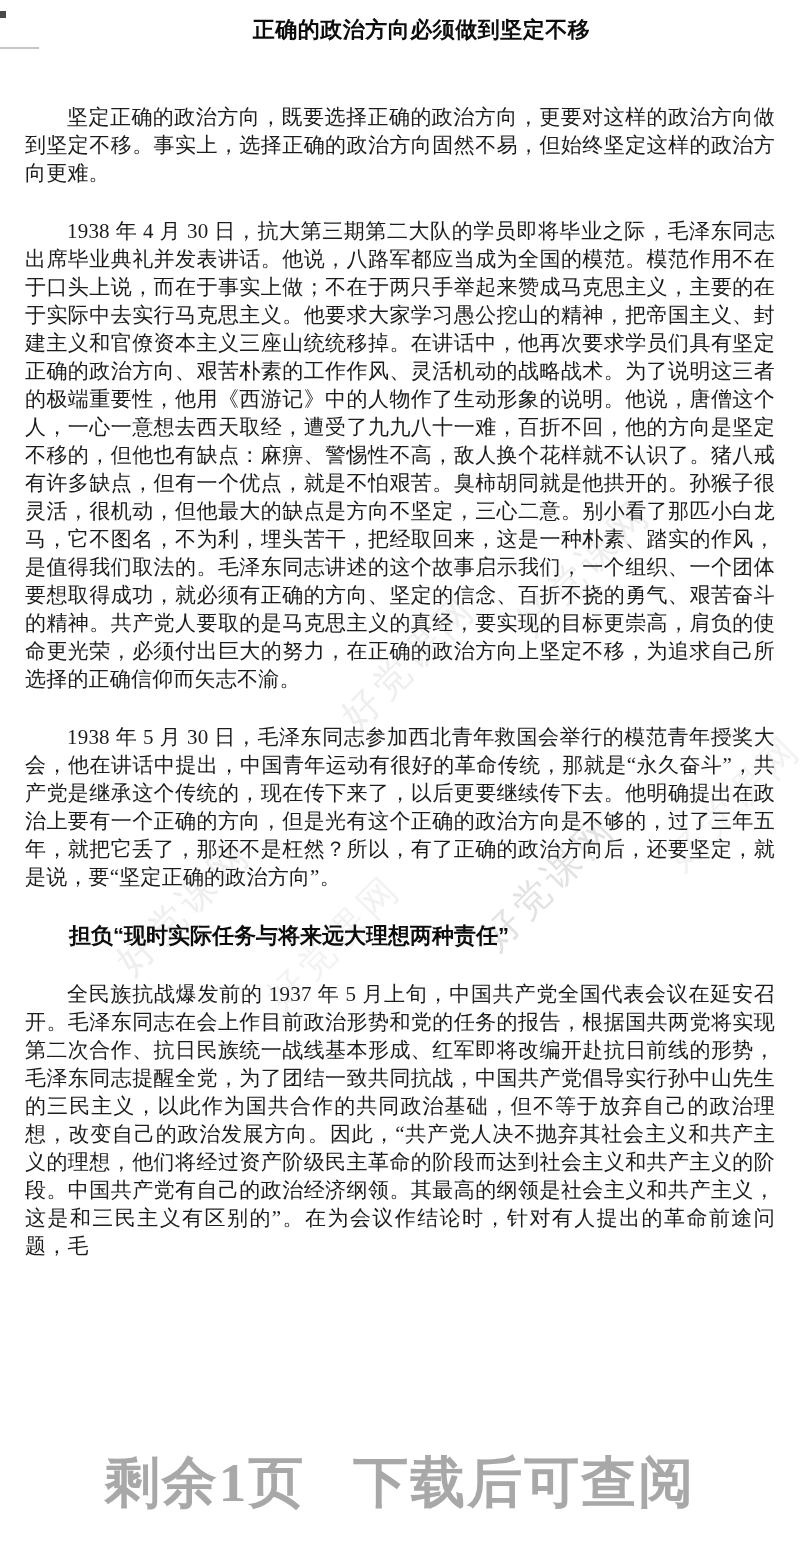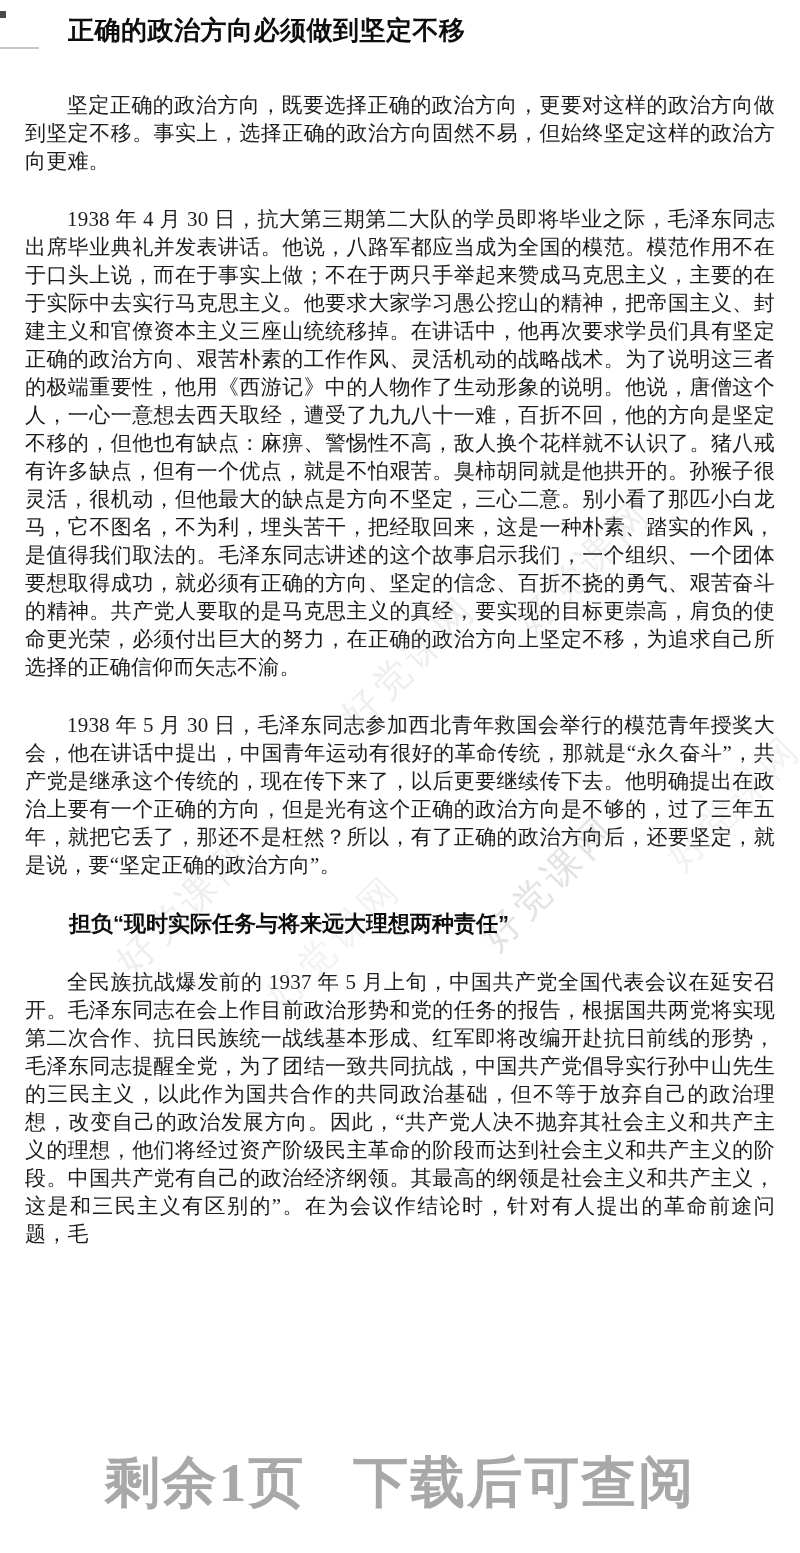--- a/index.html
+++ b/index.html
@@ -46,36 +46,37 @@
     position: absolute;
     left: 25px;
     right: 25px;
     top: 0;
     z-index: 2;
     color: #1c1c1c;
   }
   .doc-title {
     margin: 15px 0 0 0;
     font-family: "Liberation Sans", "DejaVu Sans", sans-serif;
-    font-size: 26px;
+    font-size: 22px;
     font-weight: 700;
     line-height: 30px;
     letter-spacing: 0.5px;
     color: #0d0d0d;
     text-indent: 43px;
+    text-align: center;
   }
   .para {
     margin: 0 0 30px 0;
     font-size: 21px;
     line-height: 28px;
     text-align: justify;
     text-indent: 2em;
     letter-spacing: 0.2px;
   }
-  .para-first { margin-top: 46px; }
+  .para-first { margin-top: 58px; }
   .doc-subheading {
     margin: 0 0 30px 0;
     font-family: "Liberation Sans", "DejaVu Sans", sans-serif;
     font-size: 22px;
     font-weight: 700;
     line-height: 29px;
     color: #0d0d0d;
     text-indent: 44px;
   }
 

